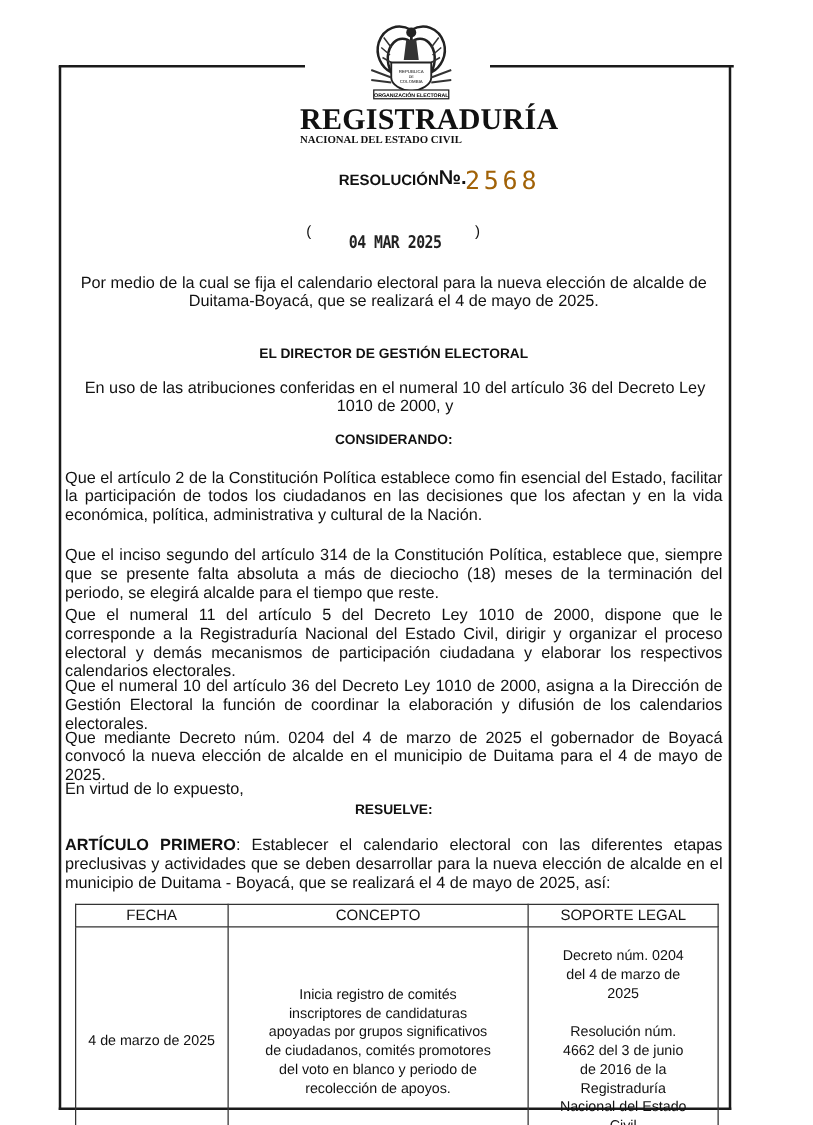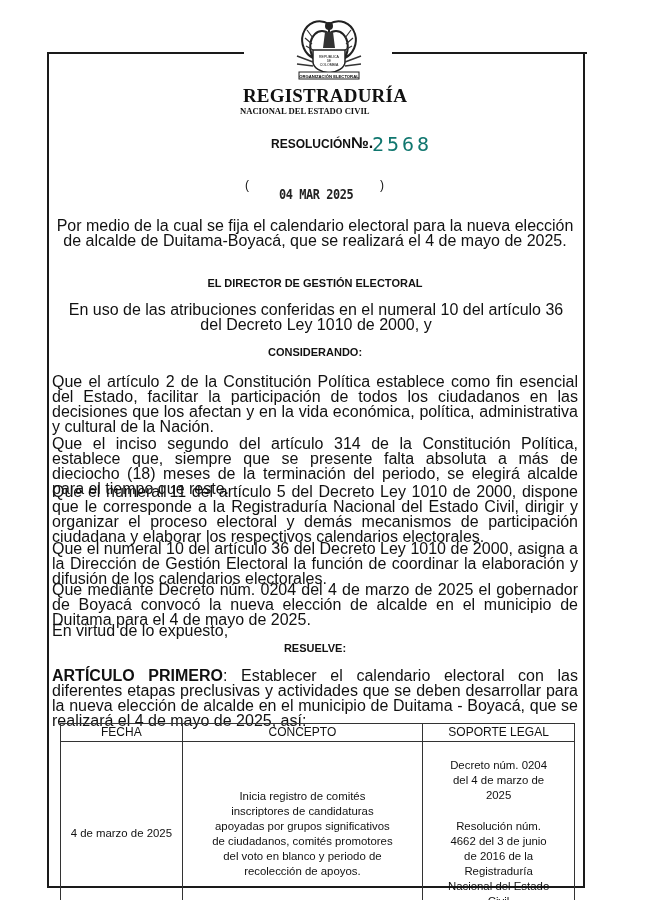--- a/index.html
+++ b/index.html
@@ -4,34 +4,34 @@
 <style>
   html, body { margin: 0; padding: 0; background: #ffffff; }
   body { width: 650px; height: 900px; position: relative; overflow: hidden;
          font-family: "Liberation Sans", sans-serif; color: #111; }
   .frame { position: absolute; left: 47px; top: 53px; width: 538px; height: 835px;
            border: 2px solid #1a1a1a; border-top: none; box-sizing: border-box; }
   .frame-top-l { position: absolute; left: 47px; top: 52px; width: 197px; height: 2px; background: #1a1a1a; }
   .frame-top-r { position: absolute; left: 392px; top: 52px; width: 195px; height: 2px; background: #1a1a1a; }
   .emblem { position: absolute; left: 283px; top: 16px; width: 92px; height: 66px; }
   .brand-title { position: absolute; left: 240px; top: 86px; width: 170px; text-align: center;
-                 font-family: "Liberation Serif", serif; font-weight: bold; font-size: 19px;
+                 font-family: "Liberation Serif", serif; font-weight: bold; font-size: 24px;
                  letter-spacing: 0.2px; line-height: 20px; }
   .brand-sub { position: absolute; left: 240px; top: 106px; width: 170px; text-align: left;
                font-family: "Liberation Serif", serif; font-weight: bold; font-size: 8.6px;
                line-height: 10px; }
   .res-label { position: absolute; left: 271px; top: 137px; font-weight: bold; font-size: 12px; }
   .res-number { position: absolute; left: 372px; top: 132px; font-family: "DejaVu Sans Mono", monospace;
-                font-size: 20px; letter-spacing: 3px; color: #0f766e; }
+                font-size: 20px; letter-spacing: 3px; color: #a16207; }
   .res-no { position: absolute; left: 351px; top: 134px; font-size: 16px; font-weight: bold; }
   .paren-l { position: absolute; left: 245px; top: 178px; font-size: 12px; }
   .paren-r { position: absolute; left: 380px; top: 178px; font-size: 12px; }
   .date-stamp { position: absolute; left: 279px; top: 186px; font-family: "DejaVu Sans Mono", monospace;
                 font-size: 14px; font-weight: bold; letter-spacing: -0.5px; color: #222; transform: scaleX(0.85); transform-origin: left; }
-  .body-text { position: absolute; left: 52px; width: 526px; font-size: 16px; line-height: 15px; }
+  .body-text { position: absolute; left: 52px; width: 526px; font-size: 13px; line-height: 15px; }
   .center { text-align: center; }
   .justify { text-align: justify; text-align-last: left; }
   .heading { font-weight: bold; font-size: 11px; text-align: center; }
   table.cal { position: absolute; left: 60px; top: 723px; width: 515px; border-collapse: collapse;
               font-size: 11.4px; line-height: 15px; }
   table.cal th, table.cal td { border: 1px solid #333; text-align: center; vertical-align: middle; }
   table.cal th { font-weight: normal; font-size: 12px; height: 17px; padding: 0; }
   table.cal td { height: 125px; padding: 0 6px; }
   .soporte p { margin: 16px; }
   .soporte p + p { margin-top: 11px; }

